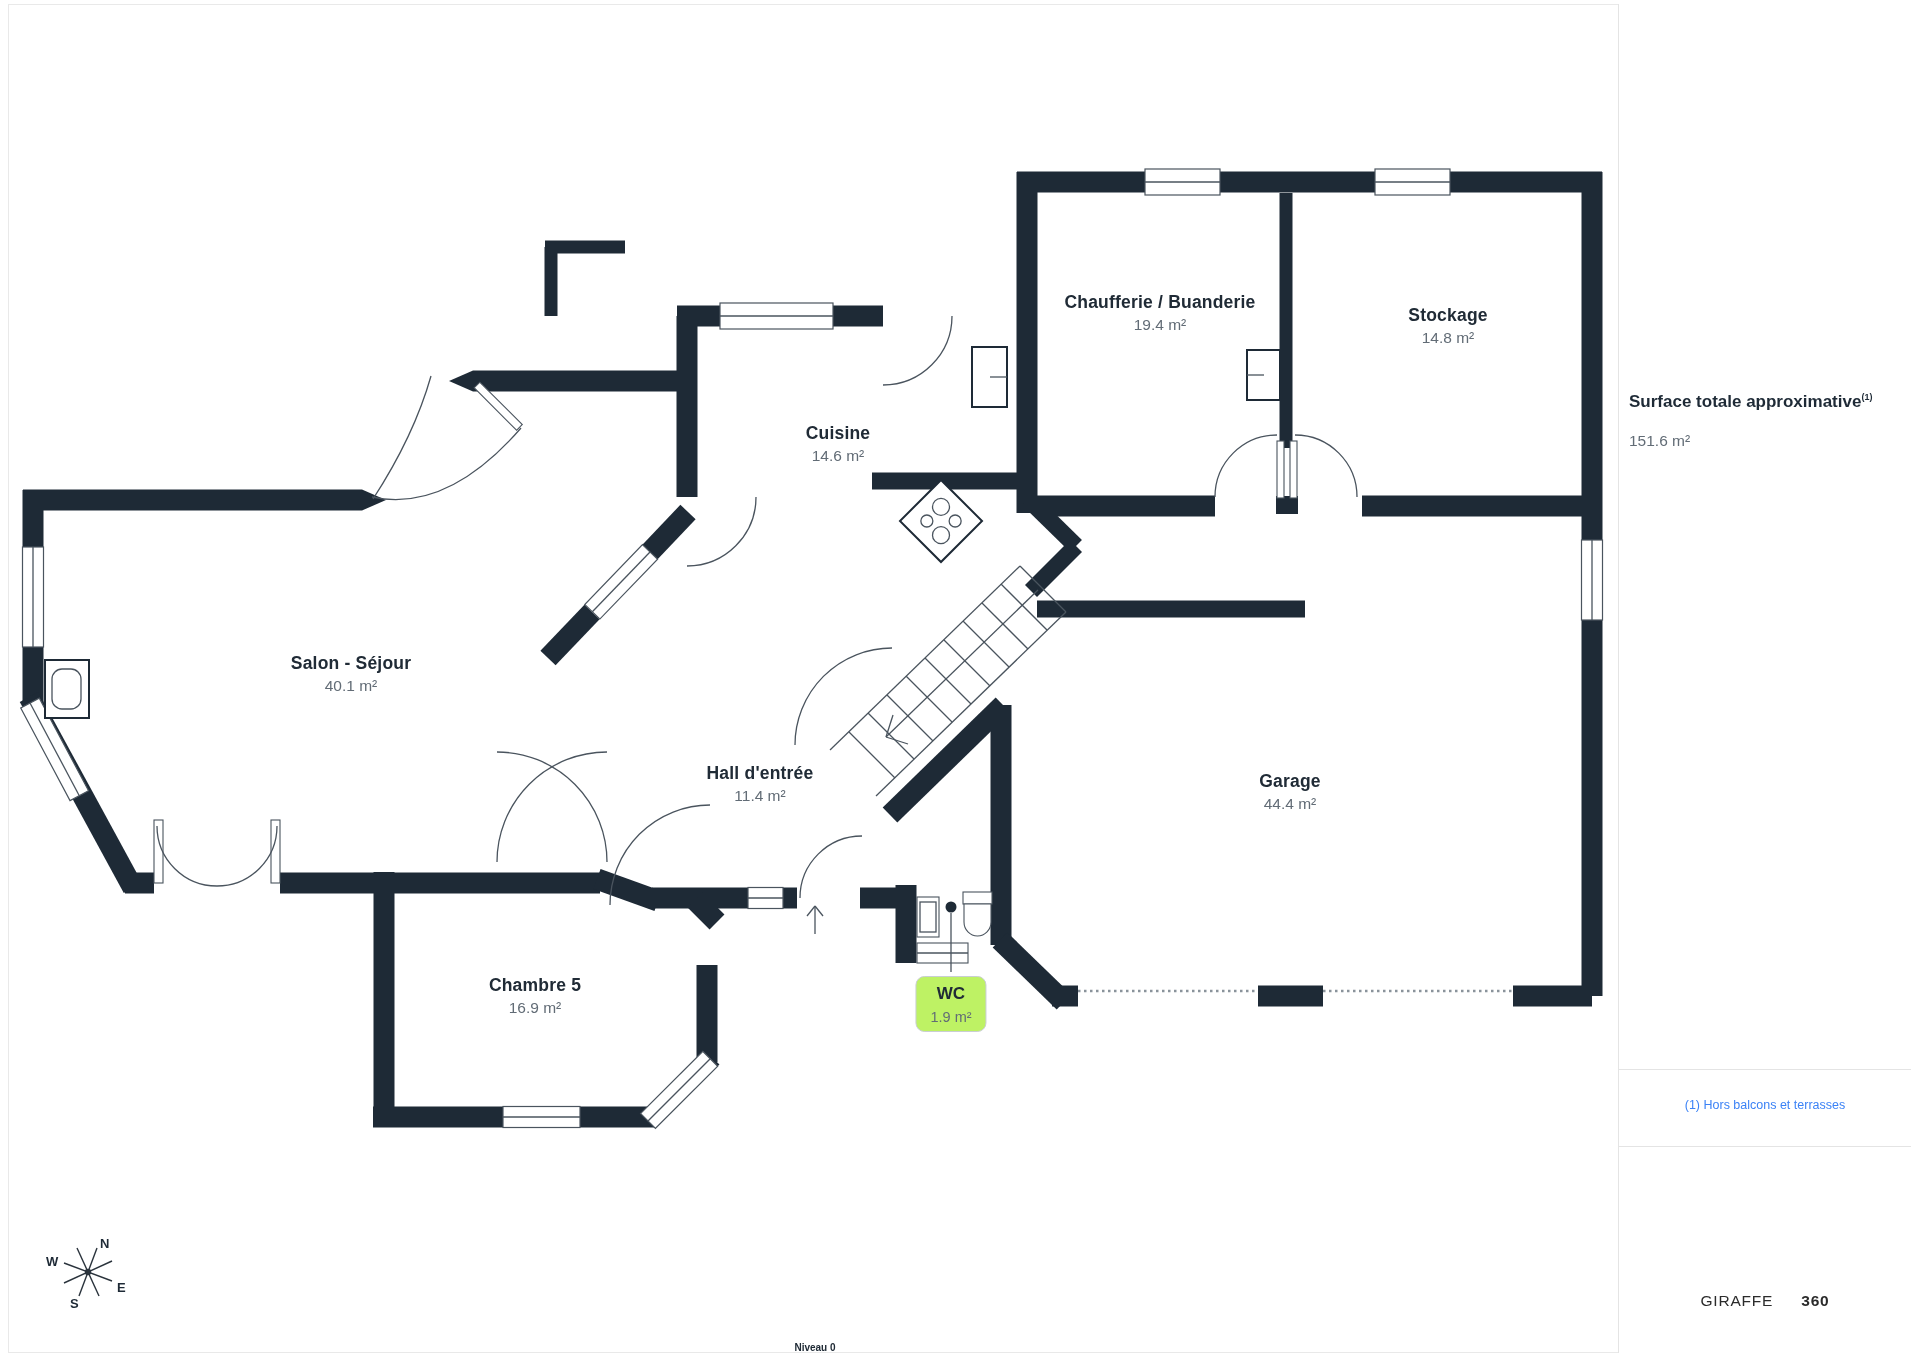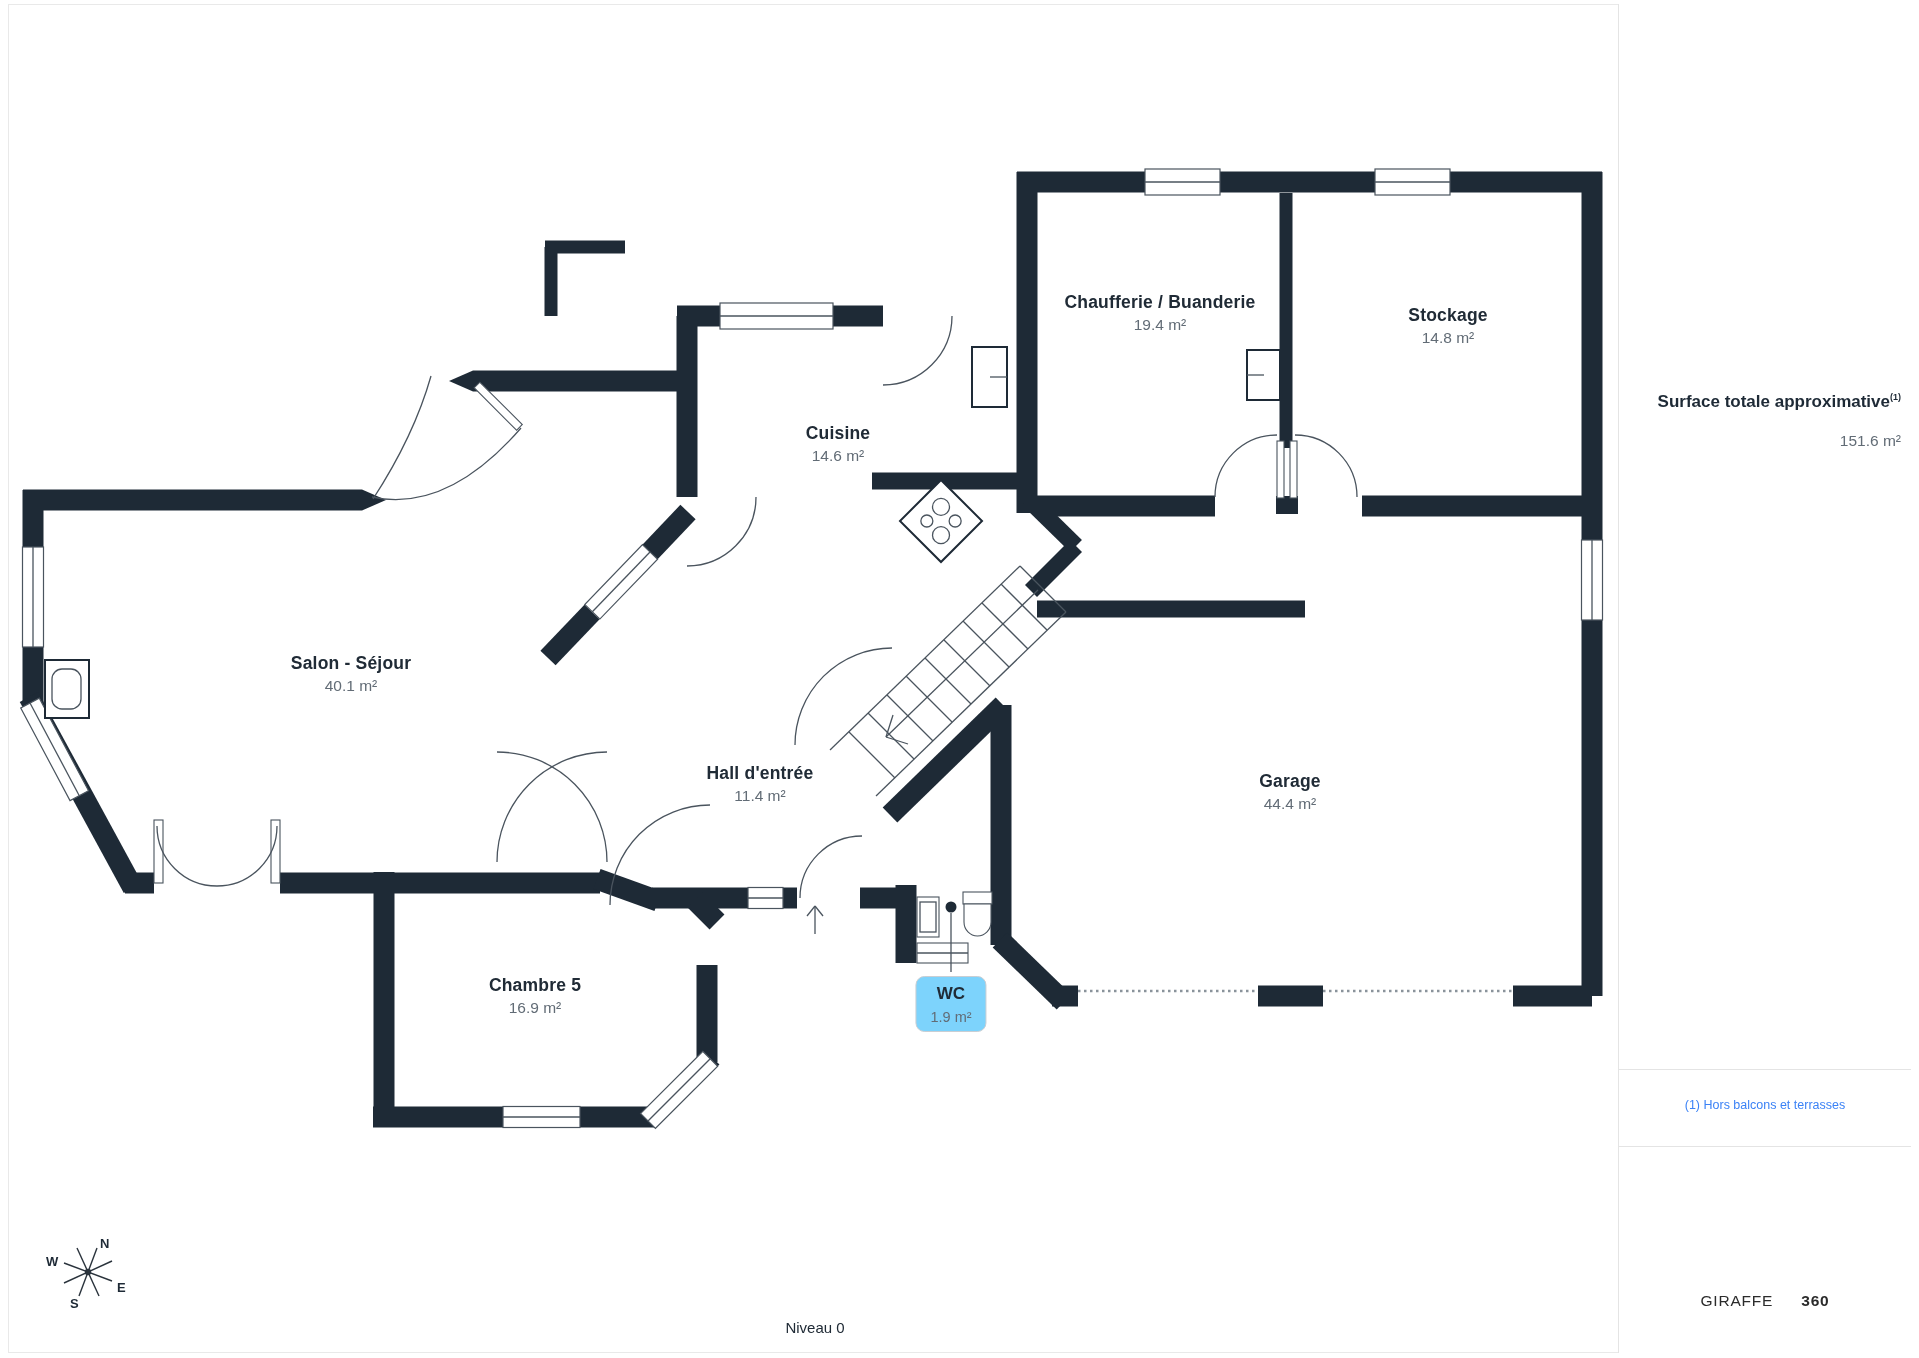--- a/index.html
+++ b/index.html
@@ -17,31 +17,31 @@
   .leaf{fill:#fff;stroke:var(--c-line,#4a545e);stroke-width:1.1;}
   .dash{stroke:#8a939b;stroke-width:2.4;stroke-dasharray:2.5 3.5;fill:none;}
   .fixt{fill:#fff;stroke:var(--c-wall,#1e2a36);stroke-width:2;}
   .compass-line{stroke:#2a333c;stroke-width:1.4;}
   .compass-letter{font:600 13px "Liberation Sans",sans-serif;fill:#1e2a36;}
 
   
   .room-label{position:absolute;transform:translate(-50%,-50%);text-align:center;white-space:nowrap;}
   .room-name{display:block;font-weight:bold;font-size:17.5px;color:#202b36;letter-spacing:.2px;}
   .room-area{display:block;font-size:15.5px;color:var(--c-muted,#626c76);margin-top:3px;}
-  .wc-box{position:absolute;transform:translate(-50%,-50%);text-align:center;background:#7dd3fc;
+  .wc-box{position:absolute;transform:translate(-50%,-50%);text-align:center;background:#bef264;
           border:1.5px solid #c9ced3;border-radius:9px;padding:7px 14px 6px;}
   .wc-box .room-name{font-size:17px;}
   .wc-box .room-area{font-size:14.5px;margin-top:5px;}
-  .level-label{position:absolute;transform:translate(-50%,-50%);font-weight:normal;
-               font-size:15px;color:#202b36;}
+  .level-label{position:absolute;transform:translate(-50%,-50%);font-weight:bold;
+               font-size:10px;color:#202b36;margin-top:20px;}
 
   
   .sidebar{position:absolute;left:1618px;top:4px;width:292px;bottom:5px;
            border-left:1px solid var(--c-border,#e4e4e4);background:#fff;}
-  .sb-main{position:absolute;top:388px;left:0;right:0;text-align:right;padding:0 10px;}
+  .sb-main{position:absolute;top:388px;left:0;right:0;text-align:left;padding:0 10px;}
   .sb-title{font-size:17px;font-weight:bold;color:#1e2a36;margin:0;}
   .sb-title sup{font-size:9px;font-weight:bold;}
   .sb-total{font-size:15.5px;color:var(--c-muted,#626c76);margin-top:20px;}
   .sb-divider{position:absolute;left:0;right:0;height:1px;background:var(--c-border,#e4e4e4);}
   .sb-note1{position:absolute;top:1094px;left:0;right:0;text-align:center;
             font-size:12.5px;color:#3b82f6;}
   .sb-note2{position:absolute;top:1172px;left:22px;right:22px;text-align:center;
             font-size:12.5px;line-height:1.62;color:#555e66;}
   .sb-logo{position:absolute;top:1288px;left:0;right:0;text-align:center;
            font-size:15.5px;color:#2b2b2b;letter-spacing:.8px;}

